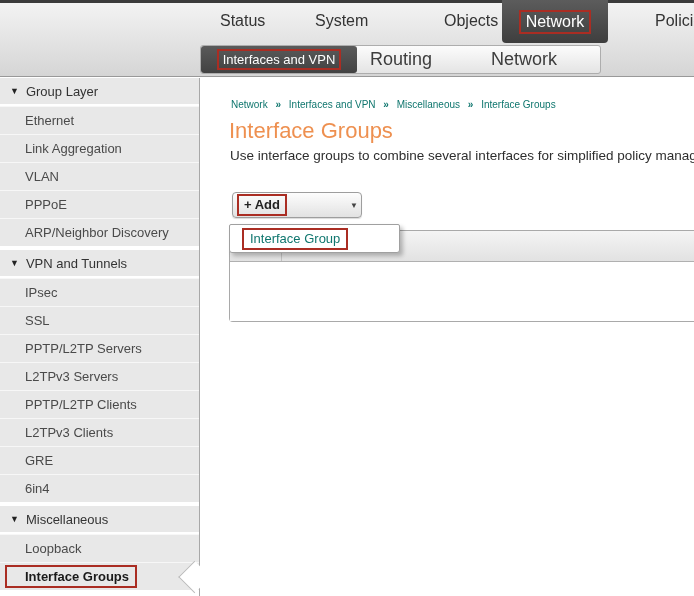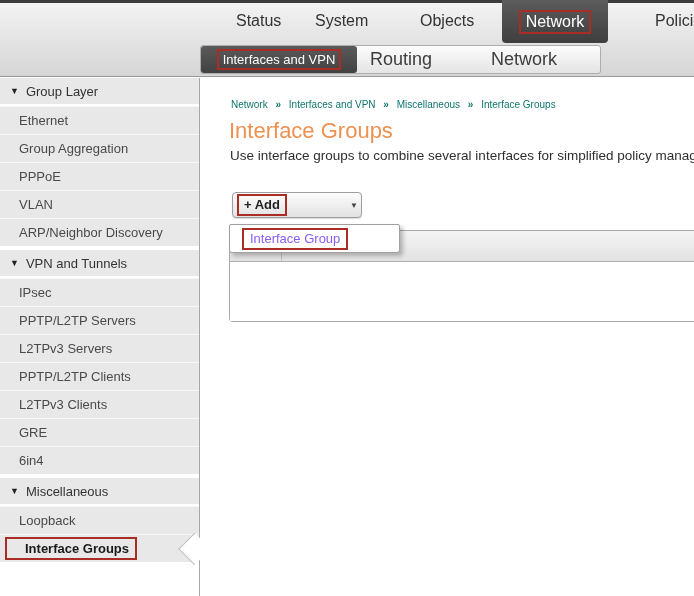--- a/index.html
+++ b/index.html
@@ -52,21 +52,21 @@
     background:#fff; border-right:1px solid #a8a8a8; box-sizing:border-box; z-index:3;
   }
   .group { background:#e8e8e8; margin-bottom:4px; }
   .group-header {
     height:28px; box-sizing:border-box; border-bottom:2px solid #fff;
     display:flex; align-items:center; padding-left:10px;
     font-size:13px; color:#333; cursor:pointer;
   }
   .tri { font-size:9px; color:#222; margin-right:7px; }
   .item {
-    height:28px; line-height:28px; box-sizing:border-box; padding-left:19px;
+    height:28px; line-height:28px; box-sizing:border-box; padding-left:25px;
     font-size:13px; color:#4a4a4a; border-top:1px solid #f7f7f7; cursor:pointer;
     position:relative; white-space:nowrap;
   }
   .item:first-of-type { border-top:none; }
   .item.selected { font-weight:bold; color:#1a1a1a; display:flex; align-items:center; padding-left:5px; }
   .sidebar-red { padding:1px 6px 1px 18px; line-height:17px; }
   .sel-arrow {
     position:absolute; right:-7px; top:50%; width:22px; height:22px;
     transform:translateY(-50%) rotate(45deg);
     background:#fff; border-left:1px solid #bbb; border-bottom:1px solid #bbb;
@@ -100,33 +100,33 @@
   }
   .col-div { position:absolute; left:51px; top:0; bottom:0; width:1px; background:#c2c2c2; }
   .tbody { height:59px; background:#fff; }
 
   .menu {
     position:absolute; left:28px; top:146px; width:171px; height:29px; box-sizing:border-box;
     background:#fff; border:1px solid #a0a0a0; border-radius:2px 2px 3px 3px;
     box-shadow:3px 3px 4px rgba(0,0,0,0.25); z-index:10;
     display:flex; align-items:center;
   }
-  .menu-item { padding-left:12px; font-size:13px; color:#8b5cf6; cursor:pointer; }
+  .menu-item { padding-left:12px; font-size:13px; color:#0f766e; cursor:pointer; }
   .menubox { padding:1px 6px; line-height:16px; }
 </style>
 </head>
 <body>
 
 <div class="page">
 
   <div class="topbar">
     <div class="topline"></div>
-    <div class="nav-item" style="left:236px">Status</div>
+    <div class="nav-item" style="left:220px">Status</div>
     <div class="nav-item" style="left:315px">System</div>
-    <div class="nav-item" style="left:420px">Objects</div>
+    <div class="nav-item" style="left:444px">Objects</div>
     <div class="nav-tab-active">
       <span class="red-box navbox">
         <span>Network</span>
       </span>
     </div>
     <div class="nav-item" style="left:655px">Policies</div>
 
     <div class="subnav">
       <div class="subnav-active">
         <span class="red-box subbox">
@@ -175,32 +175,33 @@
     </div>
   </div>
 
   <div class="sidebar">
     <div class="group">
       <div class="group-header">
         <span class="tri">▼</span>
         <span>Group Layer</span>
       </div>
       <div class="item">Ethernet</div>
-      <div class="item">Group Aggregation</div>
+      <div class="item">Link Aggregation</div>
+      <div class="item">VLAN</div>
       <div class="item">PPPoE</div>
-      <div class="item">VLAN</div>
       <div class="item">ARP/Neighbor Discovery</div>
     </div>
 
     <div class="group">
       <div class="group-header">
         <span class="tri">▼</span>
         <span>VPN and Tunnels</span>
       </div>
       <div class="item">IPsec</div>
+      <div class="item">SSL</div>
       <div class="item">PPTP/L2TP Servers</div>
       <div class="item">L2TPv3 Servers</div>
       <div class="item">PPTP/L2TP Clients</div>
       <div class="item">L2TPv3 Clients</div>
       <div class="item">GRE</div>
       <div class="item">6in4</div>
     </div>
 
     <div class="group">
       <div class="group-header">

